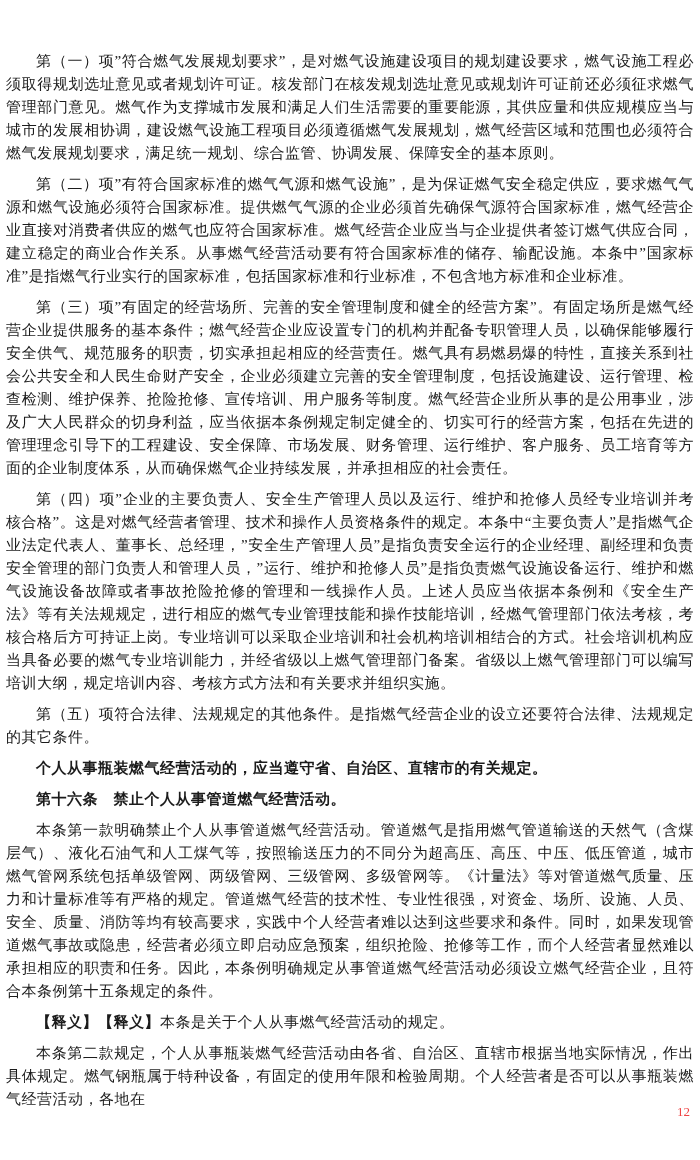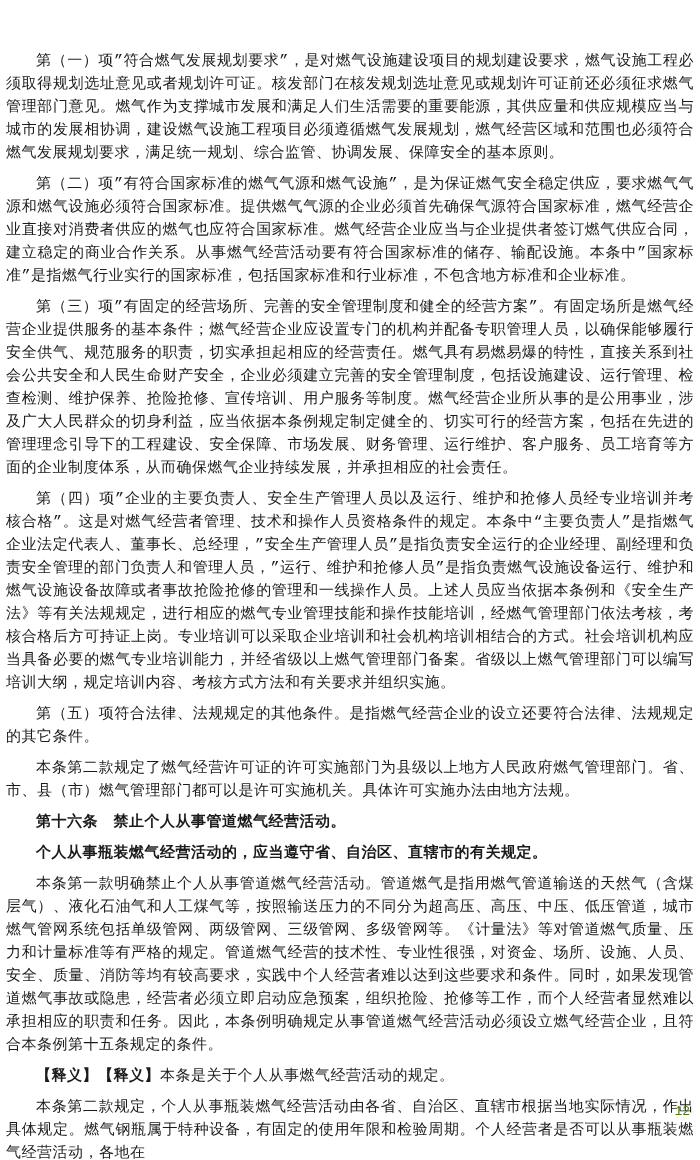--- a/index.html
+++ b/index.html
@@ -8,58 +8,57 @@
     background: #ffffff;
   }
   .page {
     position: relative;
     width: 700px;
     height: 1160px;
     box-sizing: border-box;
     background: #ffffff;
     padding: 50px 6px 0 6px;
     overflow: hidden;
-    font-family: Liberation Mono, monospace;
+    font-family: Liberation Serif, serif;
     font-size: 15px;
     line-height: 23px;
     letter-spacing: 0.5px;
     color: #1b1b1b;
     text-align: justify;
   }
   .para {
     margin: 0 0 8px 0;
     text-indent: 2em;
     word-break: break-all;
   }
   .bold {
     font-weight: 700;
   }
   .page-number {
     position: absolute;
     top: 1100px;
     right: 10px;
     font-size: 13px;
     letter-spacing: 0;
-    color: #4d7c0f;
+    color: #ef4444;
   }
 </style>
 </head>
 <body>
 
 <div class="page">
 
   <p class="para">第（一）项”符合燃气发展规划要求”，是对燃气设施建设项目的规划建设要求，燃气设施工程必须取得规划选址意见或者规划许可证。核发部门在核发规划选址意见或规划许可证前还必须征求燃气管理部门意见。燃气作为支撑城市发展和满足人们生活需要的重要能源，其供应量和供应规模应当与城市的发展相协调，建设燃气设施工程项目必须遵循燃气发展规划，燃气经营区域和范围也必须符合燃气发展规划要求，满足统一规划、综合监管、协调发展、保障安全的基本原则。</p>
   <p class="para">第（二）项”有符合国家标准的燃气气源和燃气设施”，是为保证燃气安全稳定供应，要求燃气气源和燃气设施必须符合国家标准。提供燃气气源的企业必须首先确保气源符合国家标准，燃气经营企业直接对消费者供应的燃气也应符合国家标准。燃气经营企业应当与企业提供者签订燃气供应合同，建立稳定的商业合作关系。从事燃气经营活动要有符合国家标准的储存、输配设施。本条中”国家标准”是指燃气行业实行的国家标准，包括国家标准和行业标准，不包含地方标准和企业标准。</p>
   <p class="para">第（三）项”有固定的经营场所、完善的安全管理制度和健全的经营方案”。有固定场所是燃气经营企业提供服务的基本条件；燃气经营企业应设置专门的机构并配备专职管理人员，以确保能够履行安全供气、规范服务的职责，切实承担起相应的经营责任。燃气具有易燃易爆的特性，直接关系到社会公共安全和人民生命财产安全，企业必须建立完善的安全管理制度，包括设施建设、运行管理、检查检测、维护保养、抢险抢修、宣传培训、用户服务等制度。燃气经营企业所从事的是公用事业，涉及广大人民群众的切身利益，应当依据本条例规定制定健全的、切实可行的经营方案，包括在先进的管理理念引导下的工程建设、安全保障、市场发展、财务管理、运行维护、客户服务、员工培育等方面的企业制度体系，从而确保燃气企业持续发展，并承担相应的社会责任。</p>
   <p class="para">第（四）项”企业的主要负责人、安全生产管理人员以及运行、维护和抢修人员经专业培训并考核合格”。这是对燃气经营者管理、技术和操作人员资格条件的规定。本条中“主要负责人”是指燃气企业法定代表人、董事长、总经理，”安全生产管理人员”是指负责安全运行的企业经理、副经理和负责安全管理的部门负责人和管理人员，”运行、维护和抢修人员”是指负责燃气设施设备运行、维护和燃气设施设备故障或者事故抢险抢修的管理和一线操作人员。上述人员应当依据本条例和《安全生产法》等有关法规规定，进行相应的燃气专业管理技能和操作技能培训，经燃气管理部门依法考核，考核合格后方可持证上岗。专业培训可以采取企业培训和社会机构培训相结合的方式。社会培训机构应当具备必要的燃气专业培训能力，并经省级以上燃气管理部门备案。省级以上燃气管理部门可以编写培训大纲，规定培训内容、考核方式方法和有关要求并组织实施。</p>
   <p class="para">第（五）项符合法律、法规规定的其他条件。是指燃气经营企业的设立还要符合法律、法规规定的其它条件。</p>
-  <p class="para">本条第二款规定了燃气经营许可证的许可实施部门为县级以上地方人民政府燃气管理部门。省、市、县（市）燃气管理部门都可以是许可实施机关。具体许可实施办法由地方法规。</p>
 
+  <p class="para bold">个人从事瓶装燃气经营活动的，应当遵守省、自治区、直辖市的有关规定。</p>
   <p class="para bold">第十六条　禁止个人从事管道燃气经营活动。</p>
-  <p class="para bold">个人从事瓶装燃气经营活动的，应当遵守省、自治区、直辖市的有关规定。</p>
 
   <p class="para">本条第一款明确禁止个人从事管道燃气经营活动。管道燃气是指用燃气管道输送的天然气（含煤层气）、液化石油气和人工煤气等，按照输送压力的不同分为超高压、高压、中压、低压管道，城市燃气管网系统包括单级管网、两级管网、三级管网、多级管网等。《计量法》等对管道燃气质量、压力和计量标准等有严格的规定。管道燃气经营的技术性、专业性很强，对资金、场所、设施、人员、安全、质量、消防等均有较高要求，实践中个人经营者难以达到这些要求和条件。同时，如果发现管道燃气事故或隐患，经营者必须立即启动应急预案，组织抢险、抢修等工作，而个人经营者显然难以承担相应的职责和任务。因此，本条例明确规定从事管道燃气经营活动必须设立燃气经营企业，且符合本条例第十五条规定的条件。</p>
 
   <p class="para"><span class="bold">【释义】【释义】</span><span>本条是关于个人从事燃气经营活动的规定。</span></p>
   <p class="para">本条第二款规定，个人从事瓶装燃气经营活动由各省、自治区、直辖市根据当地实际情况，作出具体规定。燃气钢瓶属于特种设备，有固定的使用年限和检验周期。个人经营者是否可以从事瓶装燃气经营活动，各地在</p>
 
   <div class="page-number">12</div>
 
 </div>
 

